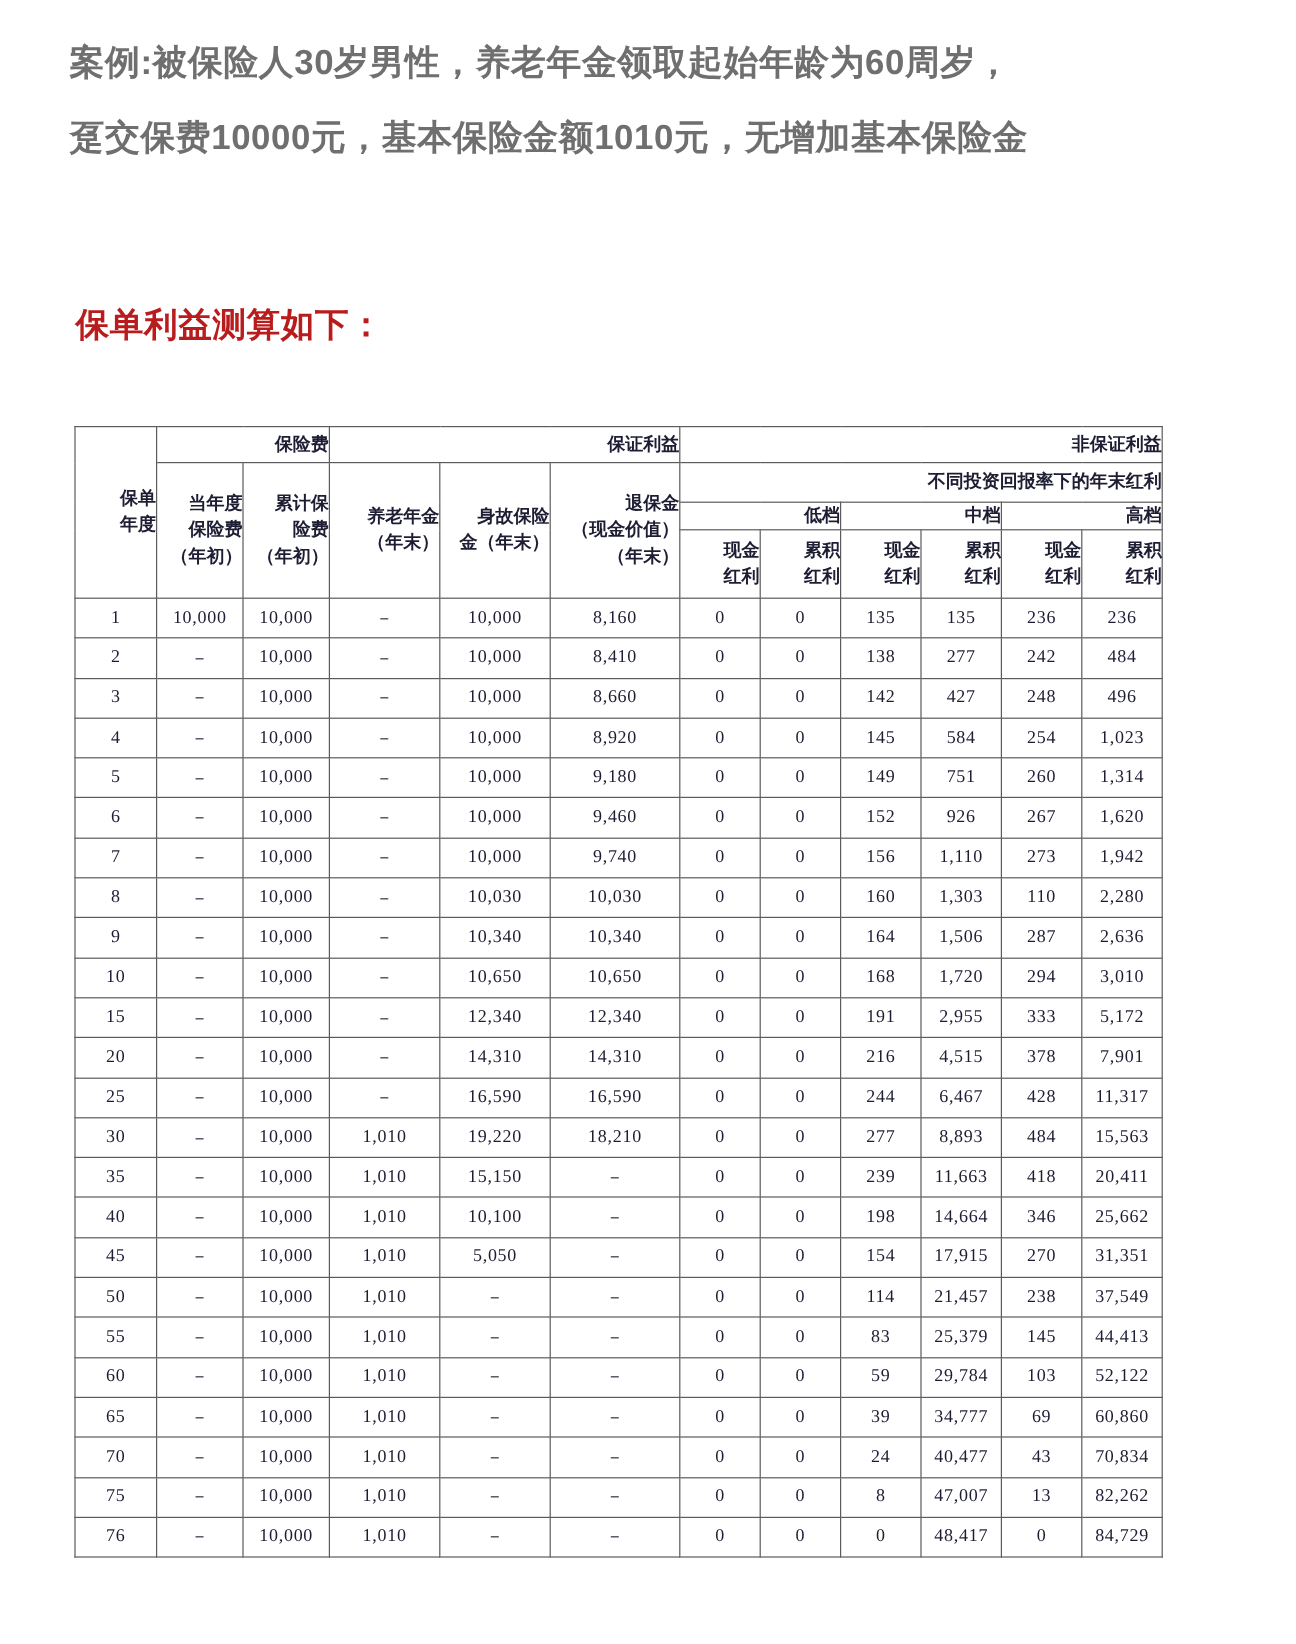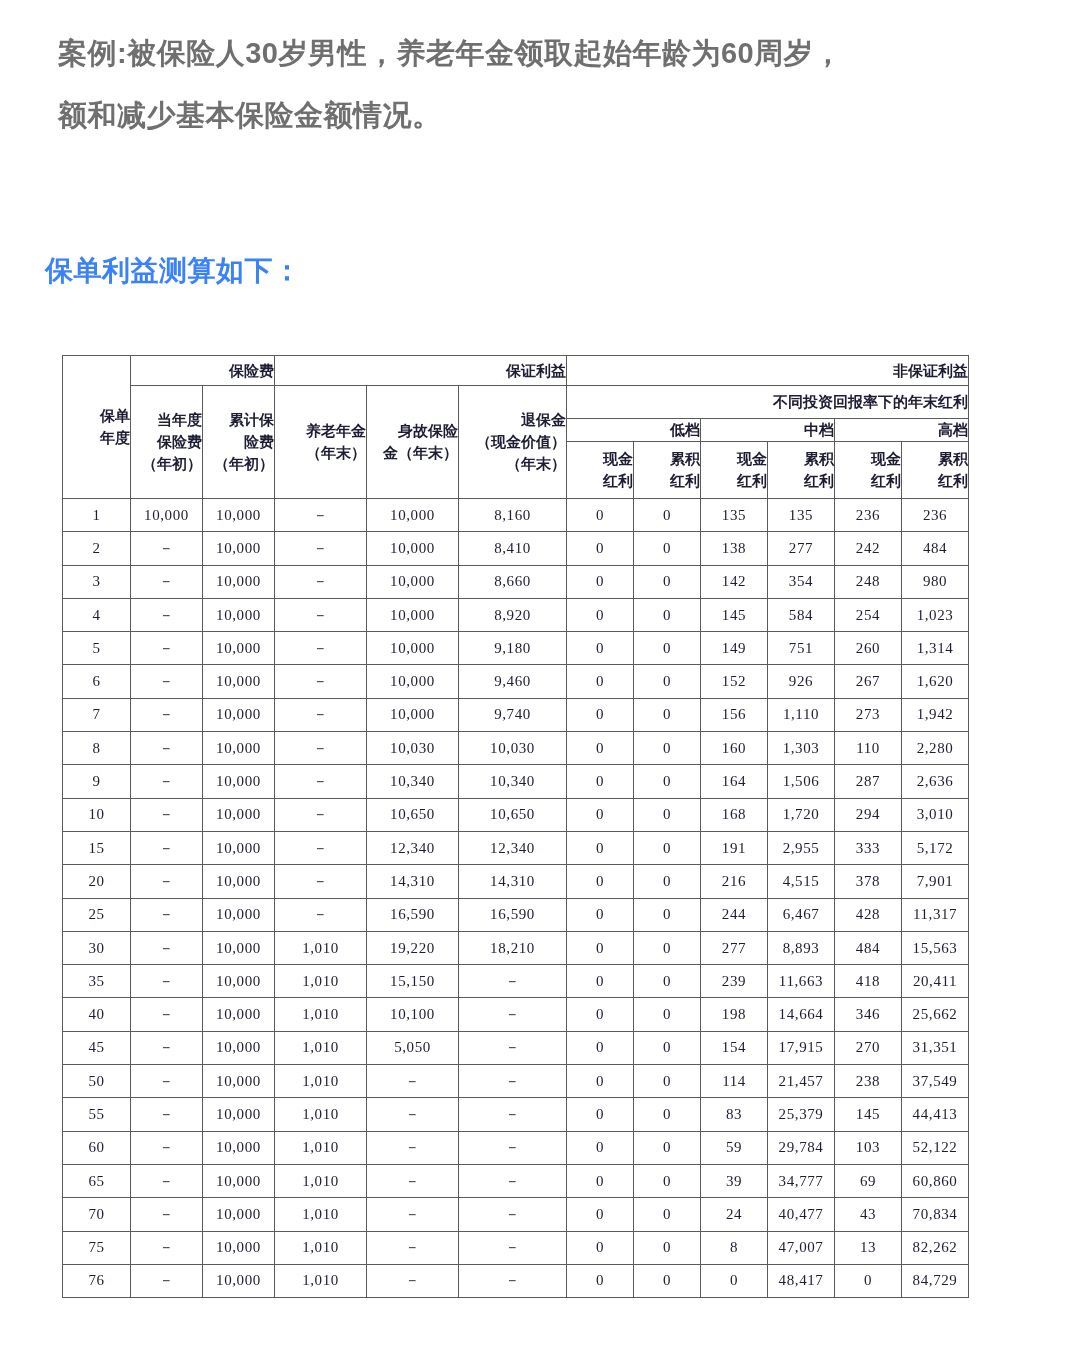--- a/index.html
+++ b/index.html
@@ -30,25 +30,25 @@
     top: 22px;
     width: 960px;
     font-size: 29px;
     font-weight: bold;
     color: #6f6f6f;
     line-height: 62px;
     letter-spacing: 0.5px;
   }
   .section-title {
     position: absolute;
-    left: 45px;
+    left: 63px;
     top: 252px;
     font-size: 28px;
     font-weight: bold;
-    color: #3b82f6;
+    color: #b91c1c;
     letter-spacing: 0.5px;
   }
 
   
   .table-wrap {
     position: absolute;
     left: 62px;
     top: 355px;
     width: 906px;
   }
@@ -111,21 +111,21 @@
   col.c-div    { width: 67px; }
   col.c-divw   { width: 67px; }
 </style>
 </head>
 <body>
 
 <div class="page">
 
   <div class="intro">
     <div>案例:被保险人30岁男性，养老年金领取起始年龄为60周岁，</div>
-    <div>额和减少基本保险金额情况。</div>
+    <div>趸交保费10000元，基本保险金额1010元，无增加基本保险金</div>
   </div>
 
   <div class="section-title">保单利益测算如下：</div>
 
   <div class="table-wrap">
     <table class="benefits">
       <colgroup>
         <col class="c-year">
           <col class="c-prem">
           <col class="c-cum">
@@ -239,23 +239,23 @@
           <tr>
             <td>3</td>
             <td class="dash">－</td>
             <td>10,000</td>
             <td class="dash">－</td>
             <td>10,000</td>
             <td>8,660</td>
             <td>0</td>
             <td>0</td>
             <td>142</td>
-            <td>354</td>
+            <td>427</td>
             <td>248</td>
-            <td>980</td>
+            <td>496</td>
           </tr>
           <tr>
             <td>4</td>
             <td class="dash">－</td>
             <td>10,000</td>
             <td class="dash">－</td>
             <td>10,000</td>
             <td>8,920</td>
             <td>0</td>
             <td>0</td>

